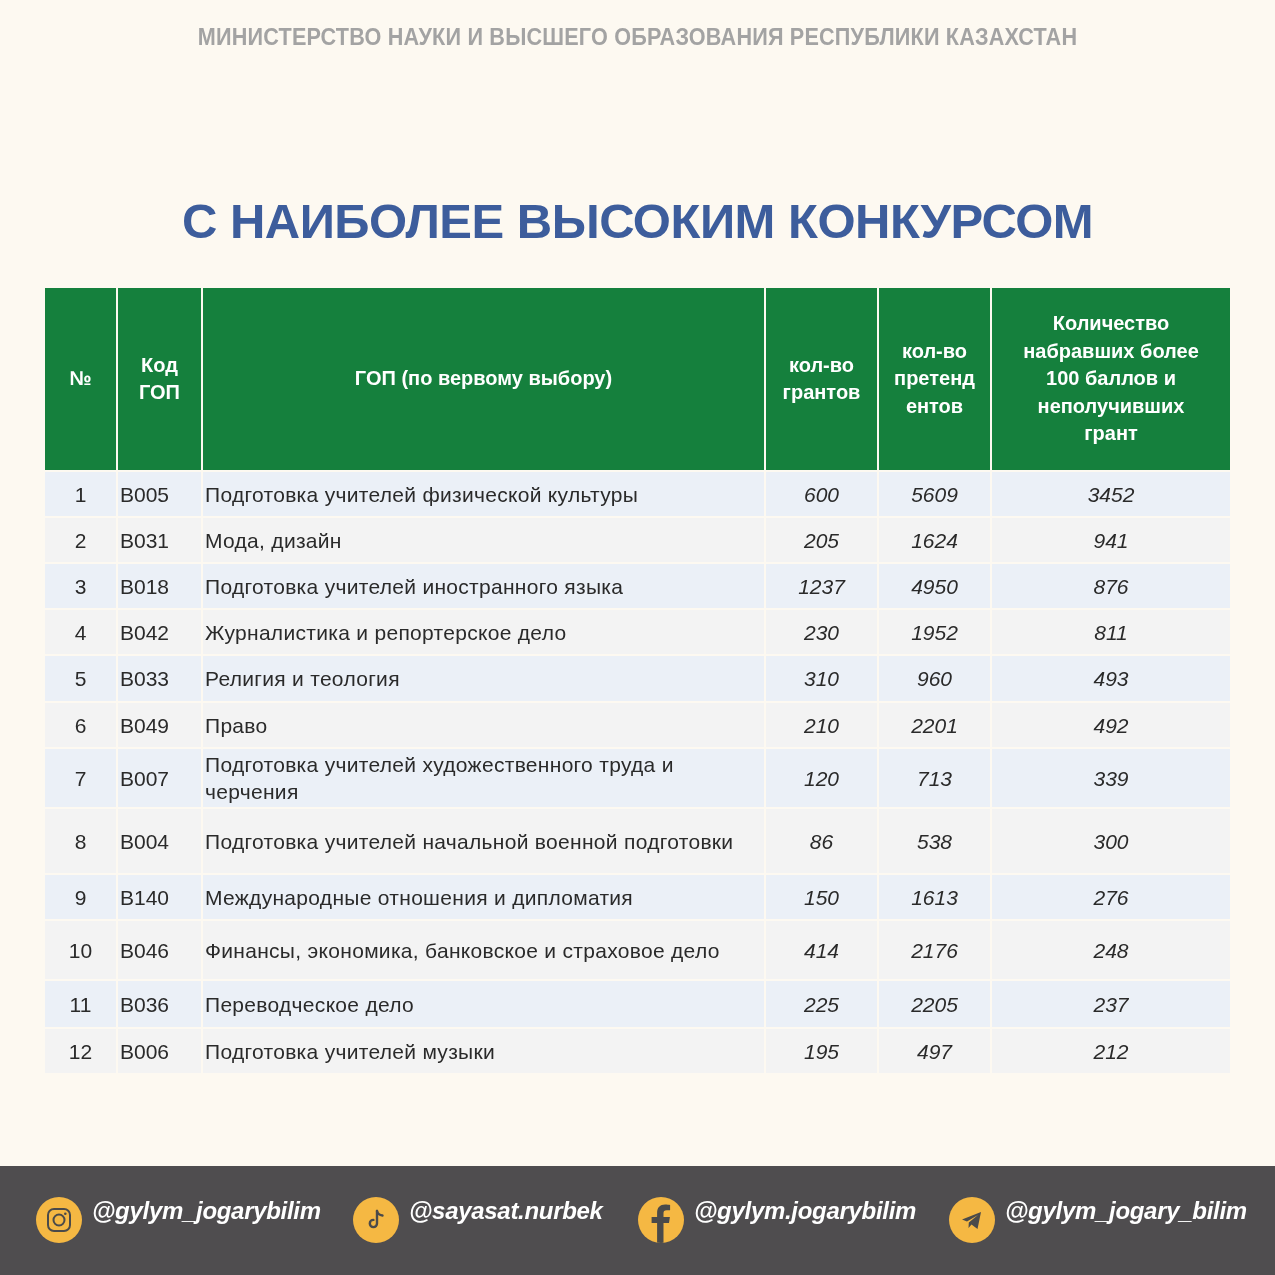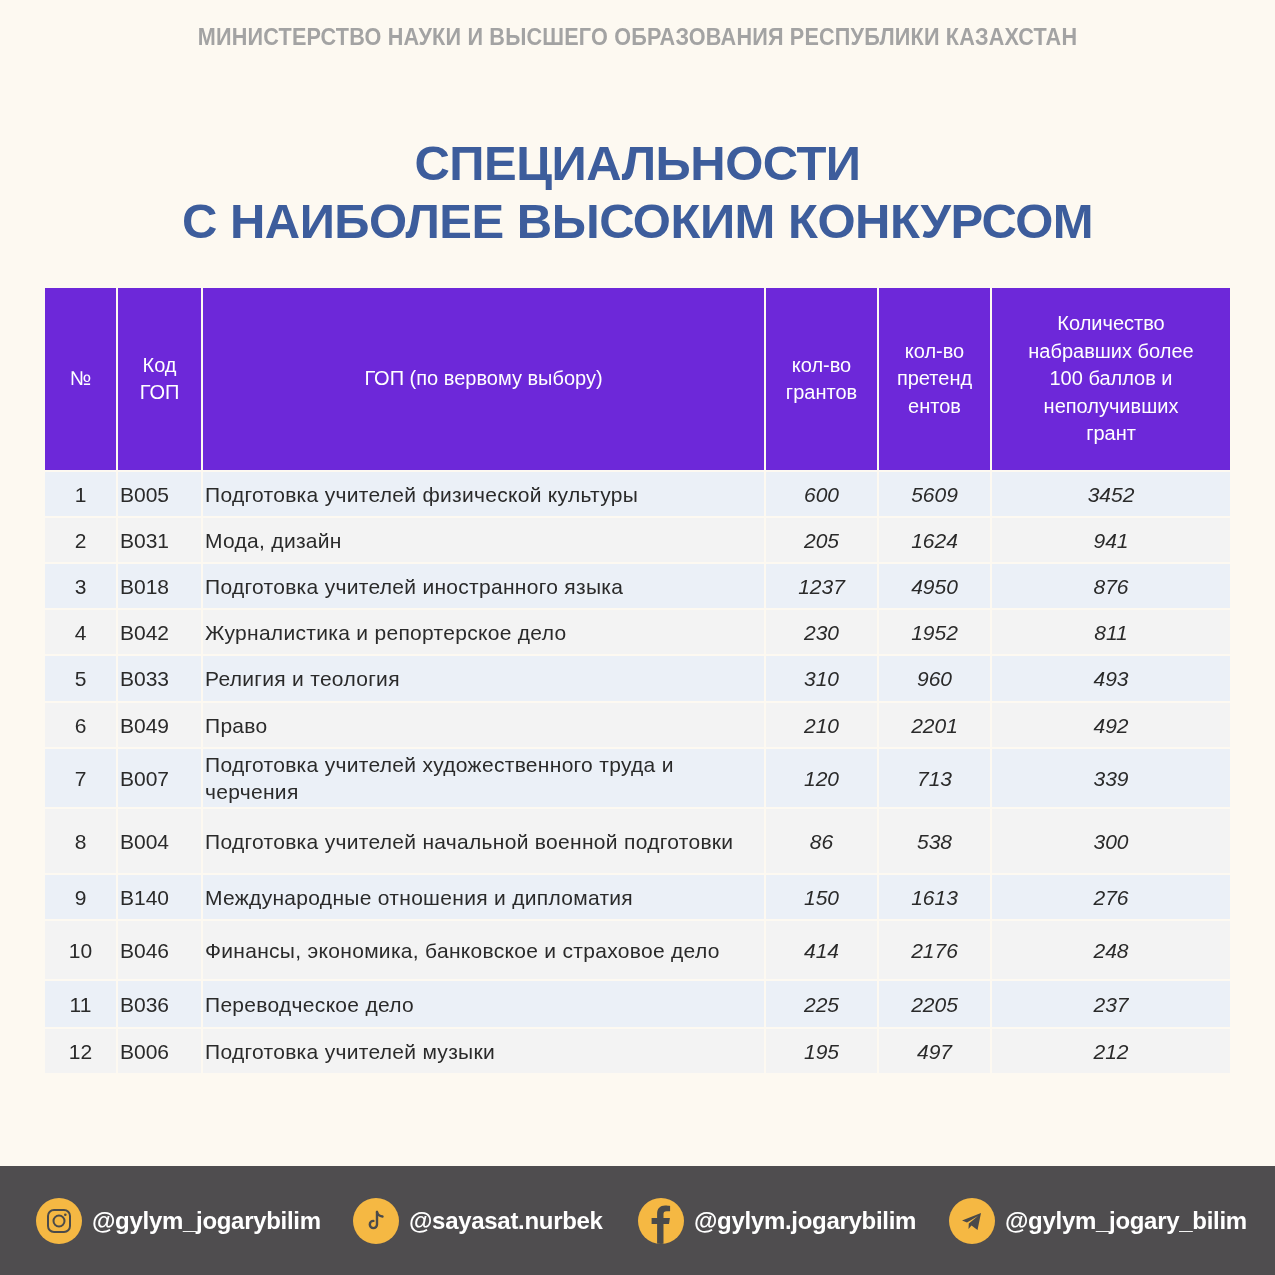--- a/index.html
+++ b/index.html
@@ -30,23 +30,23 @@
     .title.l2 { top: 192px; }
 
     table.grid {
       position: absolute; top: 286px; left: 43px;
       width: 1189px;
       border-collapse: separate;
       border-spacing: 2px;
       table-layout: fixed;
     }
     table.grid th {
-      background: #6d28d9;
+      background: #15803d;
       color: #ffffff;
-      font-weight: 400;
+      font-weight: 700;
       font-size: 20px;
       line-height: 27.5px;
       text-align: center;
       vertical-align: middle;
       height: 182px;
       padding: 0 8px;
       font-family: "Liberation Sans", sans-serif;
     }
     table.grid td {
       font-family: "Liberation Sans", sans-serif;
@@ -62,21 +62,21 @@
     td.c-code { text-align: left; padding-left: 2px !important; }
     td.c-name { text-align: left; padding-left: 2px !important; letter-spacing: 0.3px; margin-top: 26px; }
     td.c-n { text-align: center; font-style: italic; }
 
     .footer {
       position: absolute; left: 0; top: 1166px; width: 1275px; height: 109px;
       background: #4f4d4f;
     }
     .social {
       position: absolute; top: 1197px; height: 48px;
-      display: flex; align-items: center;
+      display: flex;  font-style: italic;
     }
     .social .ic {
       width: 46px; height: 46px; border-radius: 50%;
       background: #f5b843;
       display: flex; align-items: center; justify-content: center;
       flex-shrink: 0;
     }
     .social .handle {
       margin-left: 10px;
       color: #ffffff;
@@ -87,21 +87,20 @@
       white-space: nowrap;
     }
   </style>
 </head>
 <body>
 
 <div class="page">
 
   <div class="ministry">МИНИСТЕРСТВО НАУКИ И ВЫСШЕГО ОБРАЗОВАНИЯ РЕСПУБЛИКИ КАЗАХСТАН</div>
 
-  <div class="title l1">СПЕЦИАЛЬНОСТИ</div>
   <div class="title l2">С НАИБОЛЕЕ ВЫСОКИМ КОНКУРСОМ</div>
 
   <table class="grid">
     <colgroup>
       <col style="width:71px">
       <col style="width:83px">
       <col style="width:561px">
       <col style="width:111px">
       <col style="width:111px">
       <col style="width:238px">

